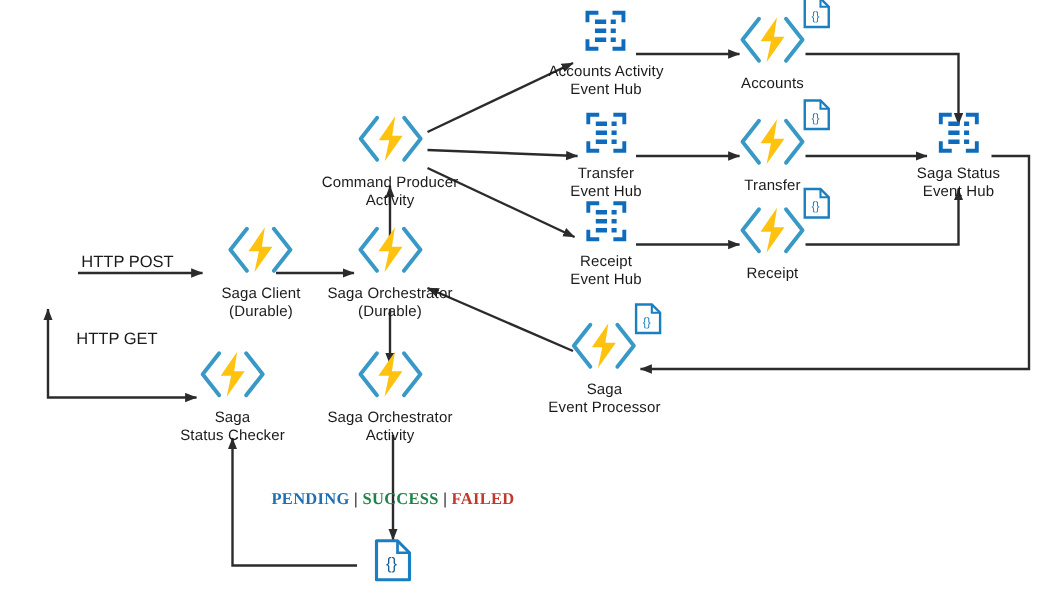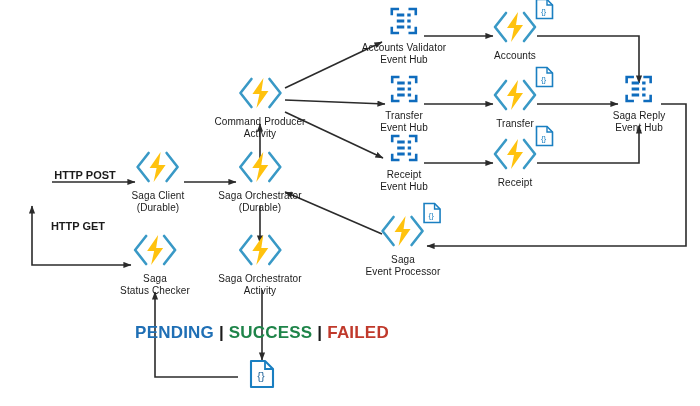--- a/index.html
+++ b/index.html
@@ -7,23 +7,23 @@
        font-family:"Liberation Sans","DejaVu Sans",sans-serif;color:#1a1a1a;}
   #canvas{position:relative;width:700px;height:406px;background:#ffffff;}
   svg.wires{position:absolute;left:0;top:0;width:700px;height:406px;}
   .node{position:absolute;transform:translate(-50%,-50%);
         display:flex;flex-direction:column;align-items:center;}
   .glyph{position:relative;display:block;}
   .caption{margin-top:2px;text-align:center;font-size:10px;line-height:12px;
            color:#1b1b1b;white-space:pre-line;letter-spacing:.1px;}
   .badge{position:absolute;right:-13px;top:-12px;}
   .statusline{position:absolute;transform:translate(-50%,-50%);
-              font-size:17px;font-weight:bold;letter-spacing:.2px;white-space:nowrap;}
+              font-size:11px;font-weight:bold;letter-spacing:.2px;white-space:nowrap;font-family:Liberation Serif, serif;}
   .edgelabel{position:absolute;transform:translate(-50%,-50%);
-             font-size:11px;color:#1b1b1b;white-space:nowrap;font-weight:bold;}
+             font-size:11px;color:#1b1b1b;white-space:nowrap;}
   .sep{color:#1b1b1b;font-weight:bold;}
 </style>
 </head>
 <body>
 
 <div id="canvas">
 
   <svg class="wires" viewBox="0 0 700 406" xmlns="http://www.w3.org/2000/svg">
     <defs>
       <marker id="ar" markerWidth="9" markerHeight="9" refX="7.6" refY="3.1" orient="auto" markerUnits="userSpaceOnUse">
@@ -47,21 +47,21 @@
       <path d="M537,163 L639,163 L639,126"></path>
       <path d="M661,104 L686,104 L686,246 L427,246"></path>
       <path d="M382,234 L285,192"></path>
       <path d="M238,377 L155,377 L155,292"></path>
       <path d="M131,265 L32,265 L32,206"></path>
       <path d="M32,265 L131,265" stroke-opacity="0"></path>
     </g>
   </svg>
 
 
-  <div class="node" style="left:158px;top:182px">
+  <div class="node" style="left:174px;top:182px">
     <span class="glyph">
       <svg width="52" height="34" viewBox="0 0 52 34">
         <path d="M17,3 L6,17 L17,31" fill="none" stroke="#3999c6" stroke-width="2.6" stroke-linecap="round" stroke-linejoin="round"></path>
         <path d="M35,3 L46,17 L35,31" fill="none" stroke="#3999c6" stroke-width="2.6" stroke-linecap="round" stroke-linejoin="round"></path>
         <path d="M29,2 L18,18 L25,18 L22,32 L34,15 L27,15 z" fill="#ffc20e"></path>
       </svg>
     </span>
     <span class="caption">Saga Client
 (Durable)</span>
   </div>
@@ -107,21 +107,21 @@
       <svg width="30" height="30" viewBox="0 0 30 30">
         <path d="M3,8 L3,3 L9,3 M21,3 L27,3 L27,8 M27,22 L27,27 L21,27 M9,27 L3,27 L3,22" fill="none" stroke="#0f6cbd" stroke-width="2.6" stroke-linecap="square"></path>
         <rect x="8" y="7.5" width="7.5" height="3" fill="#0f6cbd"></rect>
         <rect x="8" y="13.5" width="7.5" height="3" fill="#0f6cbd"></rect>
         <rect x="8" y="19.5" width="7.5" height="3" fill="#0f6cbd"></rect>
         <rect x="18.5" y="7.5" width="3.4" height="3" fill="#0f6cbd"></rect>
         <rect x="18.5" y="13.5" width="3.4" height="3" fill="#0f6cbd"></rect>
         <rect x="18.5" y="19.5" width="3.4" height="3" fill="#0f6cbd"></rect>
       </svg>
     </span>
-    <span class="caption">Accounts Validator
+    <span class="caption">Accounts Activity
 Event Hub</span>
   </div>
 
   <div class="node" style="left:404px;top:104px">
     <span class="glyph">
       <svg width="30" height="30" viewBox="0 0 30 30">
         <path d="M3,8 L3,3 L9,3 M21,3 L27,3 L27,8 M27,22 L27,27 L21,27 M9,27 L3,27 L3,22" fill="none" stroke="#0f6cbd" stroke-width="2.6" stroke-linecap="square"></path>
         <rect x="8" y="7.5" width="7.5" height="3" fill="#0f6cbd"></rect>
         <rect x="8" y="13.5" width="7.5" height="3" fill="#0f6cbd"></rect>
         <rect x="8" y="19.5" width="7.5" height="3" fill="#0f6cbd"></rect>
@@ -209,21 +209,21 @@
       <svg width="30" height="30" viewBox="0 0 30 30">
         <path d="M3,8 L3,3 L9,3 M21,3 L27,3 L27,8 M27,22 L27,27 L21,27 M9,27 L3,27 L3,22" fill="none" stroke="#0f6cbd" stroke-width="2.6" stroke-linecap="square"></path>
         <rect x="8" y="7.5" width="7.5" height="3" fill="#0f6cbd"></rect>
         <rect x="8" y="13.5" width="7.5" height="3" fill="#0f6cbd"></rect>
         <rect x="8" y="19.5" width="7.5" height="3" fill="#0f6cbd"></rect>
         <rect x="18.5" y="7.5" width="3.4" height="3" fill="#0f6cbd"></rect>
         <rect x="18.5" y="13.5" width="3.4" height="3" fill="#0f6cbd"></rect>
         <rect x="18.5" y="19.5" width="3.4" height="3" fill="#0f6cbd"></rect>
       </svg>
     </span>
-    <span class="caption">Saga Reply
+    <span class="caption">Saga Status
 Event Hub</span>
   </div>
 
   <div class="node" style="left:403px;top:246px">
     <span class="glyph">
       <svg width="52" height="34" viewBox="0 0 52 34">
         <path d="M17,3 L6,17 L17,31" fill="none" stroke="#3999c6" stroke-width="2.6" stroke-linecap="round" stroke-linejoin="round"></path>
         <path d="M35,3 L46,17 L35,31" fill="none" stroke="#3999c6" stroke-width="2.6" stroke-linecap="round" stroke-linejoin="round"></path>
         <path d="M29,2 L18,18 L25,18 L22,32 L34,15 L27,15 z" fill="#ffc20e"></path>
       </svg>

